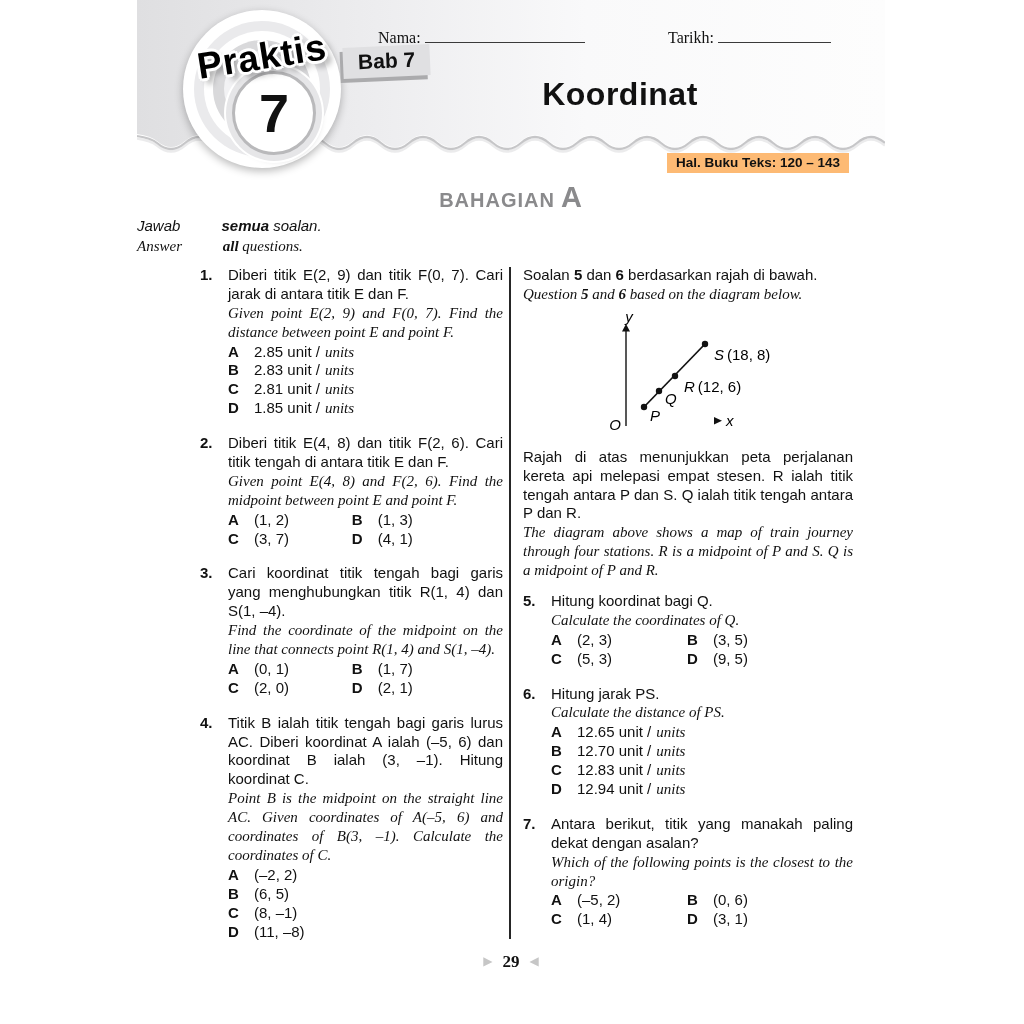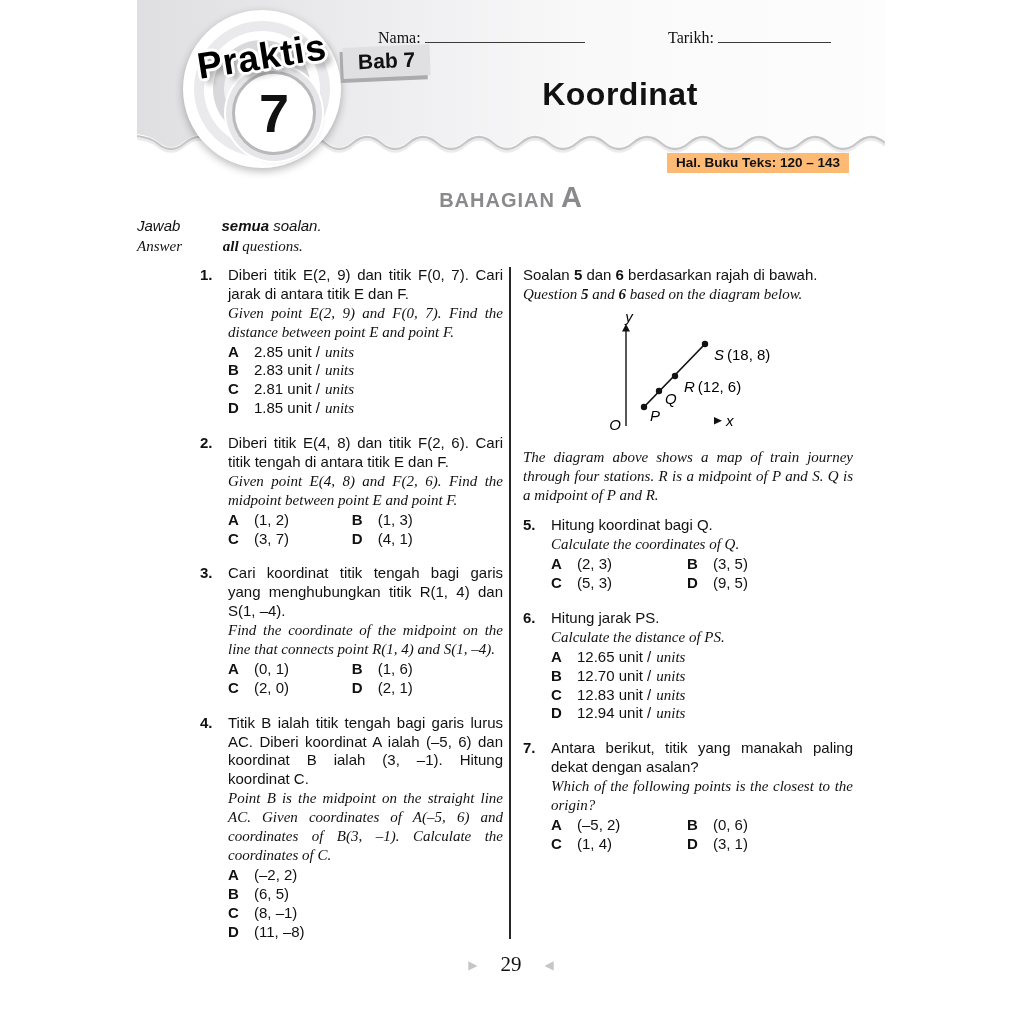--- a/index.html
+++ b/index.html
@@ -67,21 +67,21 @@
   .diagram-wrap{margin:4px 0 4px 72px;}
   .dia-lab{font-family:"Liberation Sans",sans-serif;font-size:15px;}
   .it{font-style:italic;}
   .axis{stroke:#111;stroke-width:1.4;}
   .seg{stroke:#111;stroke-width:1.7;}
   #col-right-questions{margin-top:12px;}
 
   
   .footer{position:absolute;left:0;top:952px;width:748px;text-align:center;}
   .pg-arrow{color:#c6c6c6;font-size:12px;vertical-align:2px;}
-  .pg-num{font-family:"Liberation Serif",serif;font-weight:400;font-size:21px;margin:0 23px;}
+  .pg-num{font-family:"Liberation Serif",serif;font-weight:700;font-size:17px;margin:0 10px;}
 </style>
 </head>
 <body>
 
 <div class="sheet">
 
   <svg class="hdr-svg" width="748" height="170">
     <defs>
       <linearGradient id="hg" x1="0" y1="0" x2="1" y2="0">
         <stop offset="0" stop-color="#dfdfe1"></stop>
@@ -190,21 +190,21 @@
     <div class="q-body">
       <p class="ms">Cari koordinat titik tengah bagi garis yang menghubungkan titik R(1, 4) dan S(1, –4).</p>
       <p class="en">Find the coordinate of the midpoint on the line that connects point R(1, 4) and S(1, –4).</p>
       <div class="opts grid">
               <div class="opt">
     <span class="opt-label">A</span>
     <span class="opt-value"><span>(0, 1)</span><span class="opt-units"></span></span>
   </div>
               <div class="opt">
     <span class="opt-label">B</span>
-    <span class="opt-value"><span>(1, 6)</span><span class="opt-units"></span></span>
+    <span class="opt-value"><span>(1, 7)</span><span class="opt-units"></span></span>
   </div>
               <div class="opt">
     <span class="opt-label">C</span>
     <span class="opt-value"><span>(2, 0)</span><span class="opt-units"></span></span>
   </div>
               <div class="opt">
     <span class="opt-label">D</span>
     <span class="opt-value"><span>(2, 1)</span><span class="opt-units"></span></span>
   </div>
             </div>
@@ -258,20 +258,21 @@
         <text class="dia-lab" x="55" y="113"><tspan class="it">P</tspan><tspan dx="3"></tspan></text>
         <text class="dia-lab" x="70" y="96"><tspan class="it">Q</tspan><tspan dx="3"></tspan></text>
         <text class="dia-lab" x="89" y="84"><tspan class="it">R</tspan><tspan dx="3">(12, 6)</tspan></text>
         <text class="dia-lab" x="119" y="52"><tspan class="it">S</tspan><tspan dx="3">(18, 8)</tspan></text>
 
         <path d="M119,109 l8,3.8 l-8,3.8 Z" fill="#111"></path>
         <text class="dia-lab it" x="131" y="118">x</text>
       </svg>
     </div>
 
+    <p class="ms desc">Rajah di atas menunjukkan peta perjalanan kereta api melepasi empat stesen. R ialah titik tengah antara P dan S. Q ialah titik tengah antara P dan R.</p>
     <p class="en desc">The diagram above shows a map of train journey through four stations. R is a midpoint of P and S. Q is a midpoint of P and R.</p>
 
     <div id="col-right-questions">
         <div class="q">
     <div class="q-num">5.</div>
     <div class="q-body">
       <p class="ms">Hitung koordinat bagi Q.</p>
       <p class="en">Calculate the coordinates of Q.</p>
       <div class="opts grid">
               <div class="opt">

